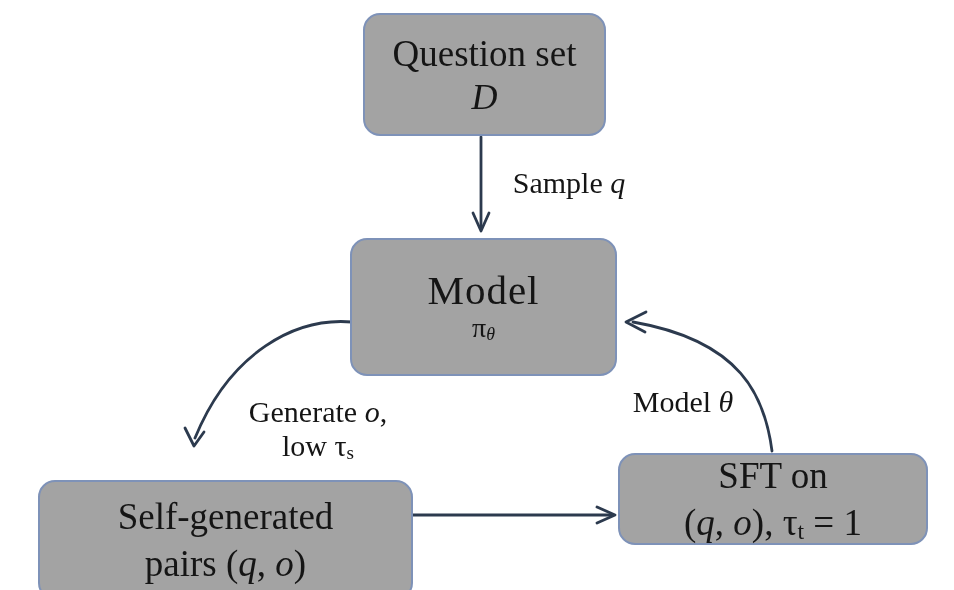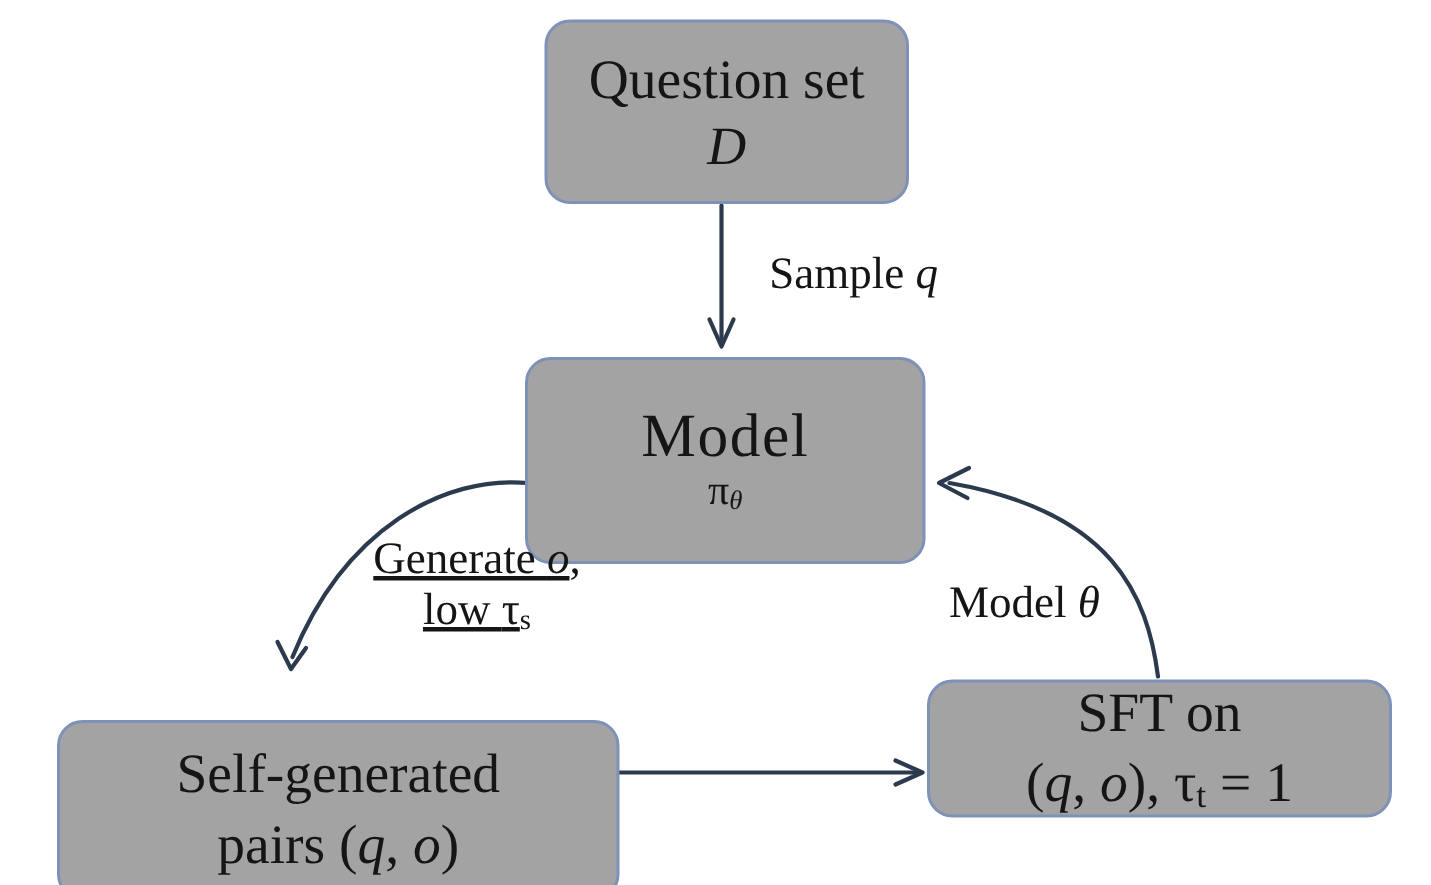--- a/index.html
+++ b/index.html
@@ -47,21 +47,21 @@
   .sub-upright { font-style: normal; }
   .edge-label {
     position: absolute;
     transform: translate(-50%, -50%);
     font-size: 30px;
     white-space: nowrap;
     text-align: center;
     line-height: 34px;
   }
   .label-sample   { left: 569px; top: 183px; }
-  .label-generate { left: 318px; top: 392px; text-decoration: underline; }
+  .label-generate { left: 318px; top: 431px; }
   .label-update   { left: 683px; top: 402px; }
 </style>
 </head>
 <body>
 
 <div class="canvas">
 
   <svg class="arrow-layer" width="954" height="590" viewBox="0 0 954 590" xmlns="http://www.w3.org/2000/svg">
     <g stroke="#2c3a4e" stroke-width="2.8" fill="none" stroke-linecap="round" stroke-linejoin="round">
 

